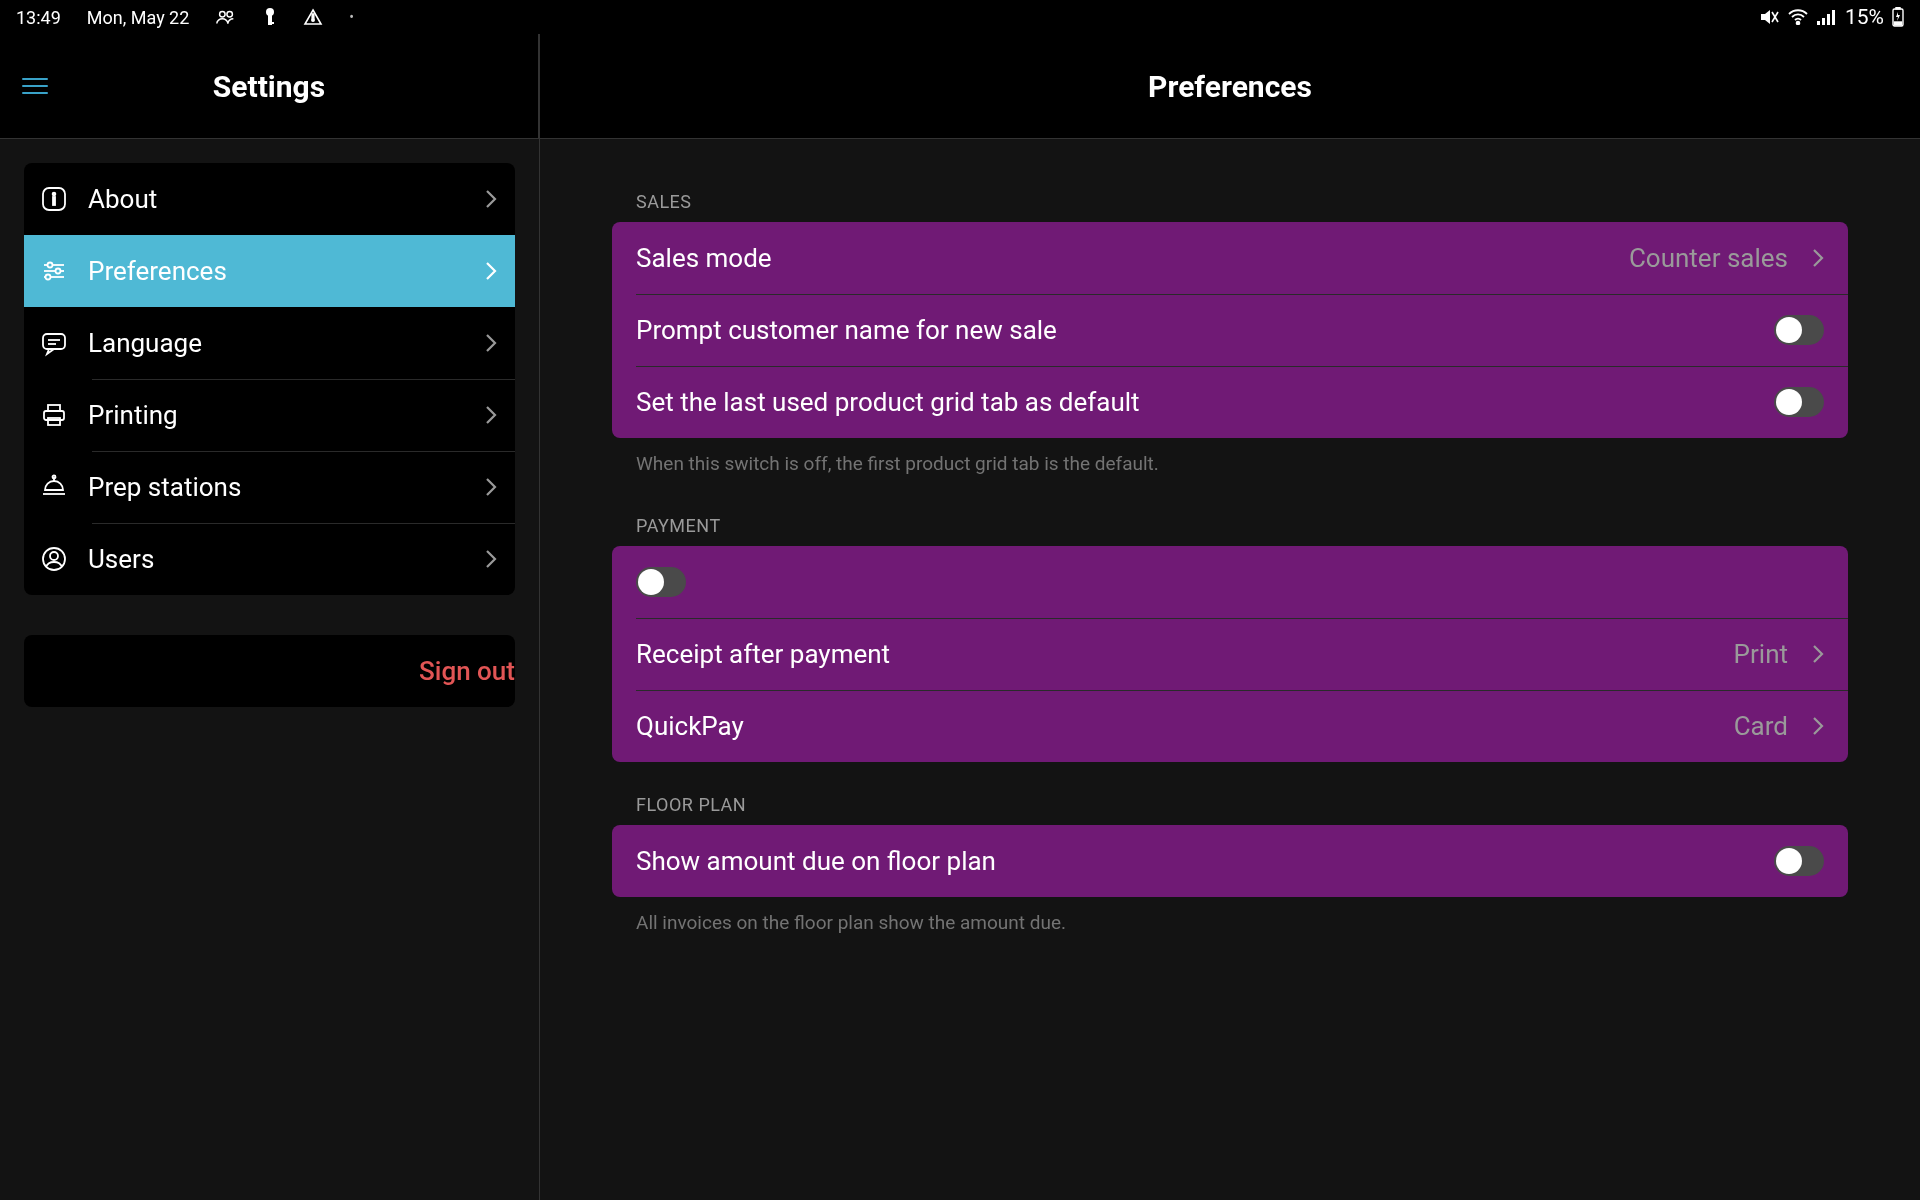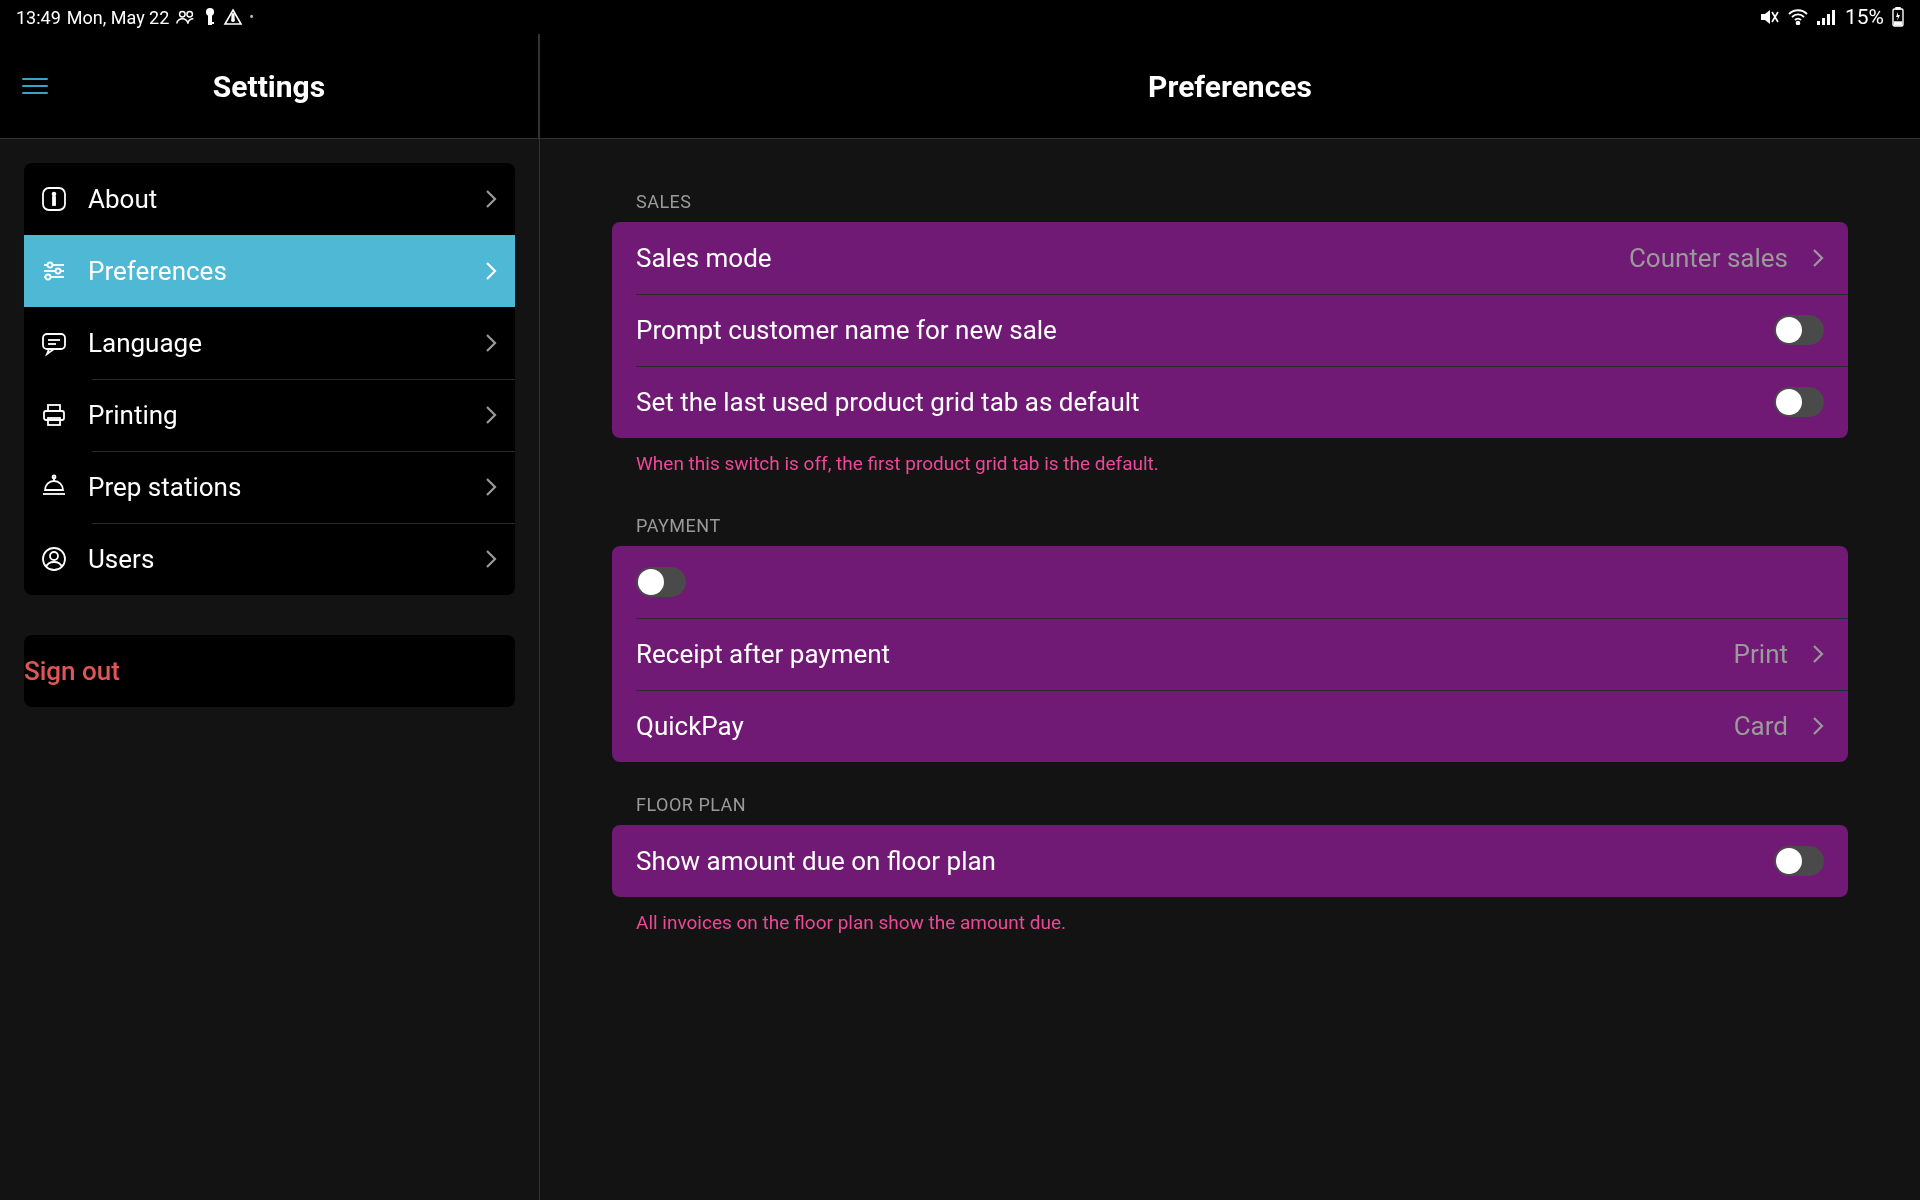--- a/index.html
+++ b/index.html
@@ -29,21 +29,21 @@
     background: #000;
     display: flex;
     align-items: center;
     padding: 0 16px;
     font-size: 18px;
     color: #fff;
   }
   .status-left {
     display: flex;
     align-items: center;
-    gap: 6px;
+    gap: 26px;
   }
   .status-right {
     margin-left: auto;
     display: flex;
     align-items: center;
     gap: 8px;
     font-size: 21px;
   }
   .status-icon {
     display: inline-flex;
@@ -157,21 +157,21 @@
   .chevron {
     color: #9a9a9a;
   }
   .nav-item.selected .chevron { color: #fff; }
   .signout-card {
     background: #000;
     border-radius: 8px;
     height: 72px;
     display: flex;
     align-items: center;
-    justify-content: flex-start;
+    justify-content: flex-end;
     cursor: pointer;
   }
   .signout-label {
     color: #e25555;
     font-size: 26px;
     font-weight: 500;
   }
   
   .main {
     flex: 1;
@@ -213,21 +213,21 @@
     flex: 1;
   }
   .row-value {
     font-size: 26px;
     color: #9a9a9a;
   }
   .row .chevron {
     margin-left: 8px;
   }
   .helper {
-    color: #ec4899;
+    color: #737373;
     font-size: 19px;
     padding: 14px 24px 24px;
   }
   
   .toggle {
     width: 50px;
     height: 30px;
     background: #4a4a4a;
     border-radius: 30px;
     position: relative;

